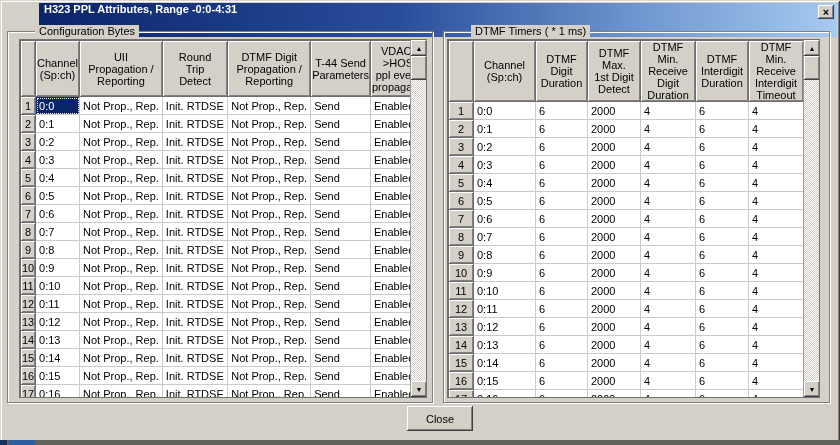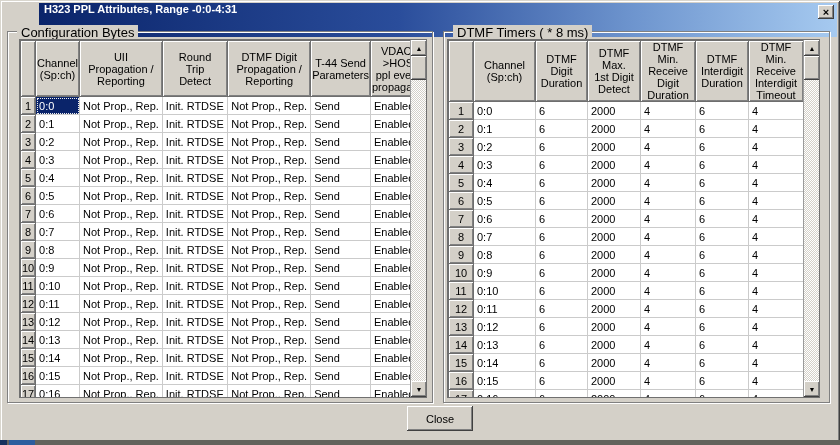--- a/index.html
+++ b/index.html
@@ -30,22 +30,22 @@
 
   
   .groupbox {
     position:absolute; top:31px; height:372px;
     border:1px solid #808080;
     box-shadow: inset 1px 1px 0 #ffffff, 1px 1px 0 #ffffff;
   }
   .gb1 { left:7px;  width:426px; }
   .gb2 { left:443px; width:387px; }
   .groupbox .gb-label {
-    position:absolute; top:-7px; left:9px; background:#d4d0c8;
-    padding:0 4px; font-size:13px; white-space:nowrap;
+    position:absolute; top:-7px; left:27px; background:#d4d0c8;
+    padding:0 4px; font-size:11px; white-space:nowrap;
   }
 
   
   .grid {
     position:absolute; top:40px; height:357px; background:#fff;
     overflow:hidden; outline:1px solid #707070;
   }
   .g1 { left:20px;  width:406px; }
   .g2 { left:448px; width:371px; }
 
@@ -320,21 +320,21 @@
         <span class="arr">▲</span>
       </div>
       <div class="sb-thumb"></div>
       <div class="sb-btn down">
         <span class="arr">▼</span>
       </div>
     </div>
   </div>
 
   <div class="groupbox gb2">
-    <span class="gb-label">DTMF Timers ( * 8 ms)</span>
+    <span class="gb-label">DTMF Timers ( * 1 ms)</span>
   </div>
 
   <div class="grid g2">
     <table class="grid-table">
       <colgroup>
         <col style="width:25px">
           <col style="width:62px">
           <col style="width:52px">
         <col style="width:53px">
           <col style="width:55px">

